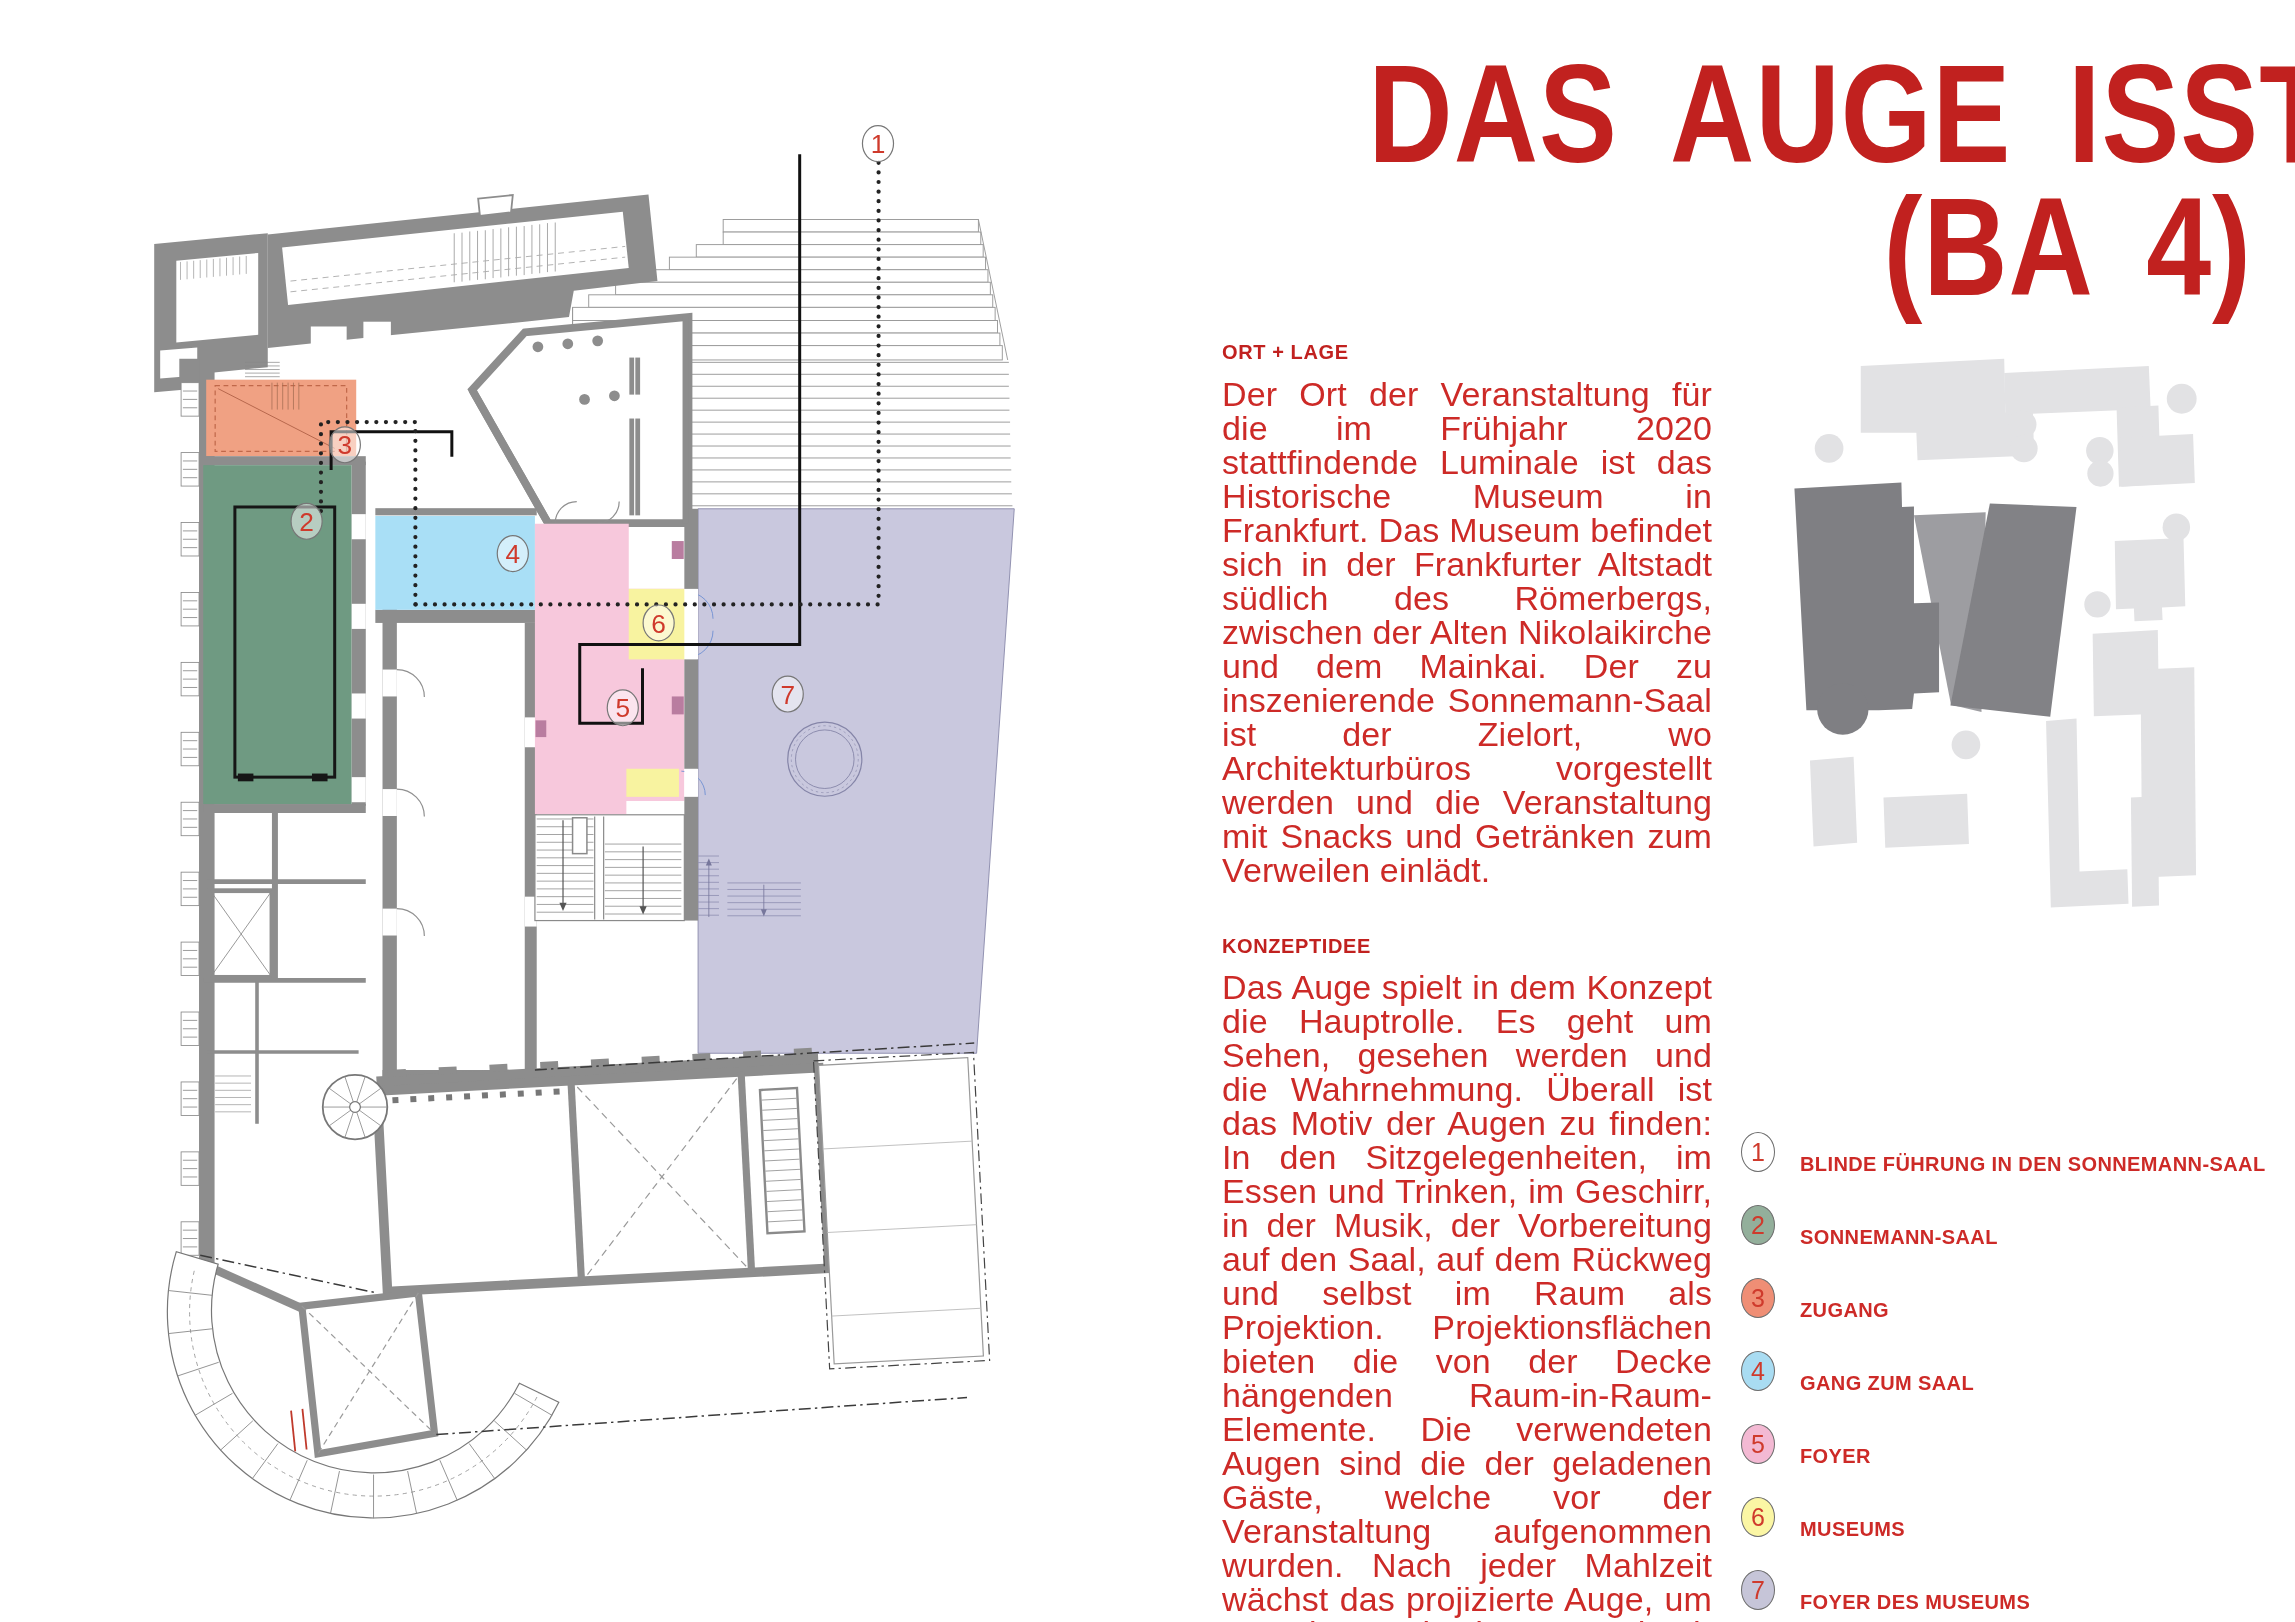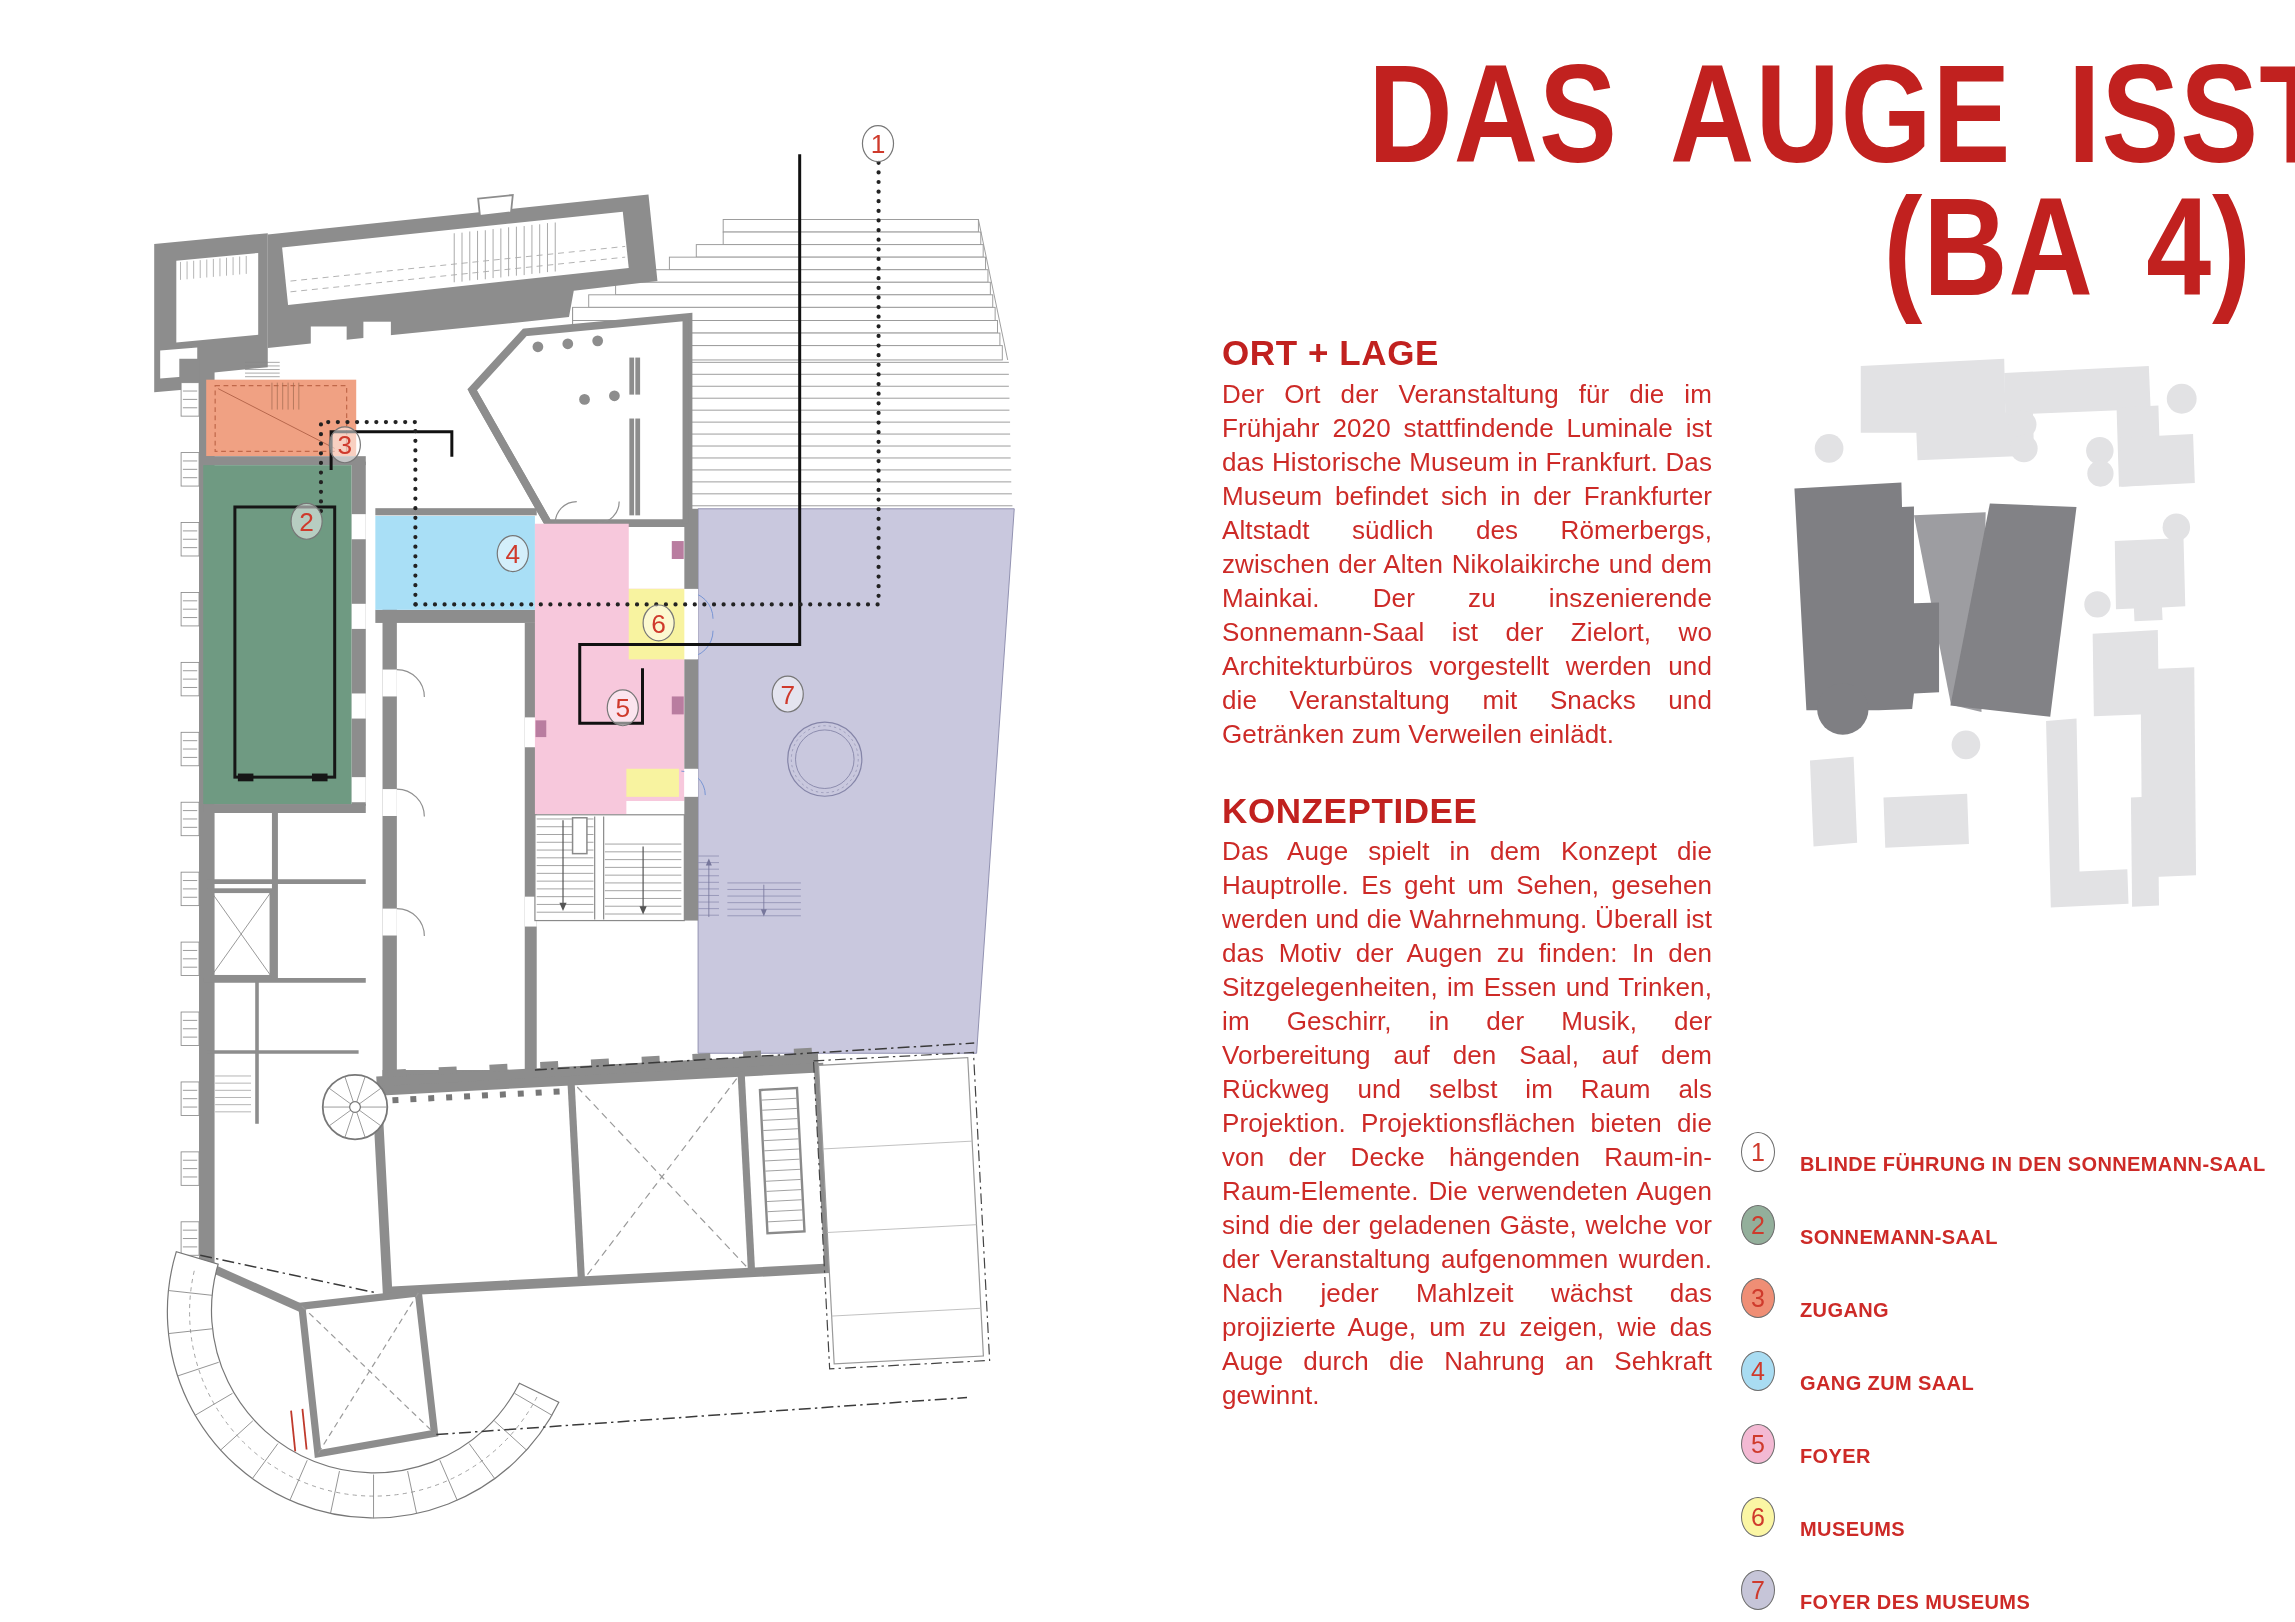--- a/index.html
+++ b/index.html
@@ -13,22 +13,22 @@
   .plan-svg{position:absolute;left:0;top:0;}
   
   .title{
     position:absolute;top:47px;right:43px;width:1052px;text-align:right;
     color:var(--red-title);font-weight:bold;font-size:139px;line-height:0.96;
     letter-spacing:1.2px;word-spacing:27.5px;
     transform:scaleX(0.84);transform-origin:100% 0;white-space:nowrap;
   }
   
   .col{position:absolute;left:1222px;top:338px;width:490px;color:var(--red-text);}
-  .col h2{font-size:35px;line-height:29px;font-weight:bold;letter-spacing:0.6px;margin:0 0 9.6px 0;color:var(--red-title);}
-  .col p{font-size:26px;line-height:34px;margin:0 0 45px 0;text-align:justify;letter-spacing:0.1px;}
+  .col h2{font-size:20px;line-height:29px;font-weight:bold;letter-spacing:0.6px;margin:0 0 9.6px 0;color:var(--red-title);}
+  .col p{font-size:34px;line-height:34px;margin:0 0 45px 0;text-align:justify;letter-spacing:0.1px;}
   
   .site-svg{position:absolute;left:1765px;top:348px;}
   
   .legend{position:absolute;left:1741px;top:1131px;}
   .lrow{display:flex;align-items:center;height:42px;margin-bottom:31px;}
   .lcircle{
     flex:0 0 auto;width:32px;height:38px;border-radius:50%;border:1.2px solid #6d6d6d;
     display:flex;align-items:center;justify-content:center;
     color:var(--red-marker);font-size:25px;line-height:1;margin-right:25px;
   }

